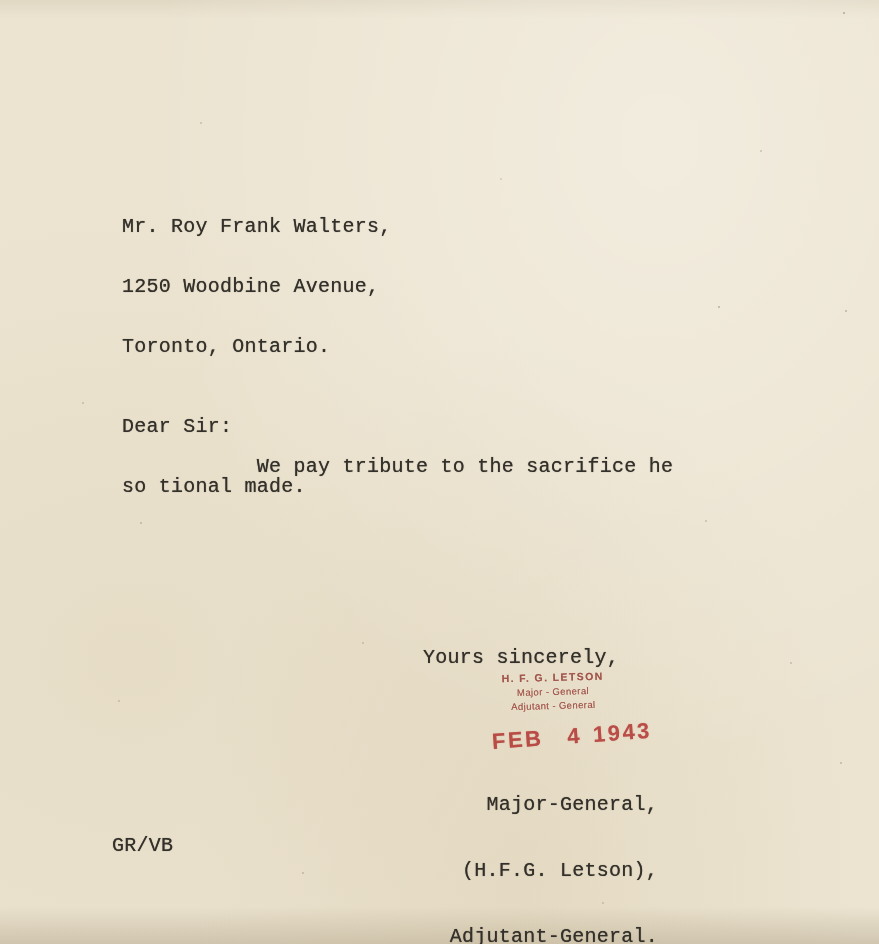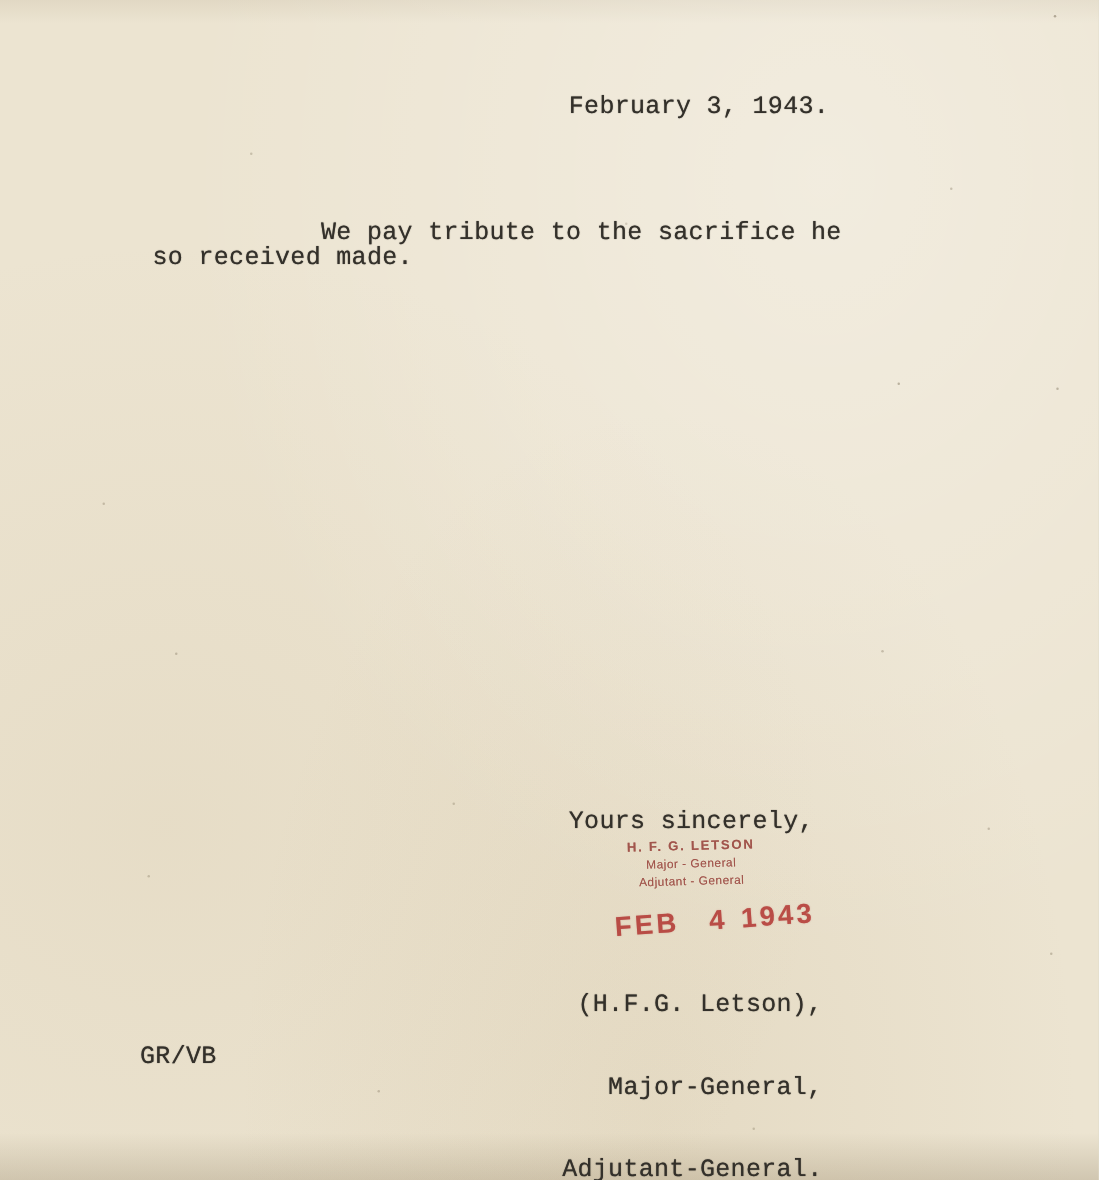--- a/index.html
+++ b/index.html
@@ -22,21 +22,21 @@
     font-size: 20px;
     line-height: 20px;
     letter-spacing: 0.25px;
     white-space: pre-wrap;
     text-shadow: 0 0 0.8px rgba(48,44,37,0.8);
   }
   .letter-date { position: absolute; left: 455px; top: 76px; }
   .col { position: absolute; left: 122px; top: 177px; width: 640px; }
   .block { margin: 0; }
   .block + .block { margin-top: 20px; }
-  .closing { position: absolute; left: 423px; top: 648px; margin-left: 32px; }
+  .closing { position: absolute; left: 423px; top: 648px; }
   .sig-stamp {
     position: absolute; left: 494px; top: 671px; width: 118px;
     text-align: center;
     font-family: "Liberation Sans", sans-serif;
     color: var(--stamp_maroon, #9c4a42);
     transform: rotate(-1.5deg);
     opacity: 0.92;
     text-shadow: 0 0 0.5px rgba(156,74,66,0.6);
   }
   .sig-stamp .name  { font-size: 10.5px; font-weight: bold; letter-spacing: 1.4px; }
@@ -80,41 +80,46 @@
       302px 872px 0 0 rgba(105,92,68,0.30),
       602px 902px 0 0 rgba(105,92,68,0.28),
       500px 178px 0 0 rgba(105,92,68,0.22);
   }
 </style>
 </head>
 <body>
 
 <div class="page">
 
-  <div class="typed letter-date">February 3, 1943.</div>
 
   <div class="col">
+    <div class="typed block">
+      <div>Mr. Roy Frank Walters,</div>
+      <div>1250 Woodbine Avenue,</div>
+      <div>Toronto, Ontario.</div>
+    </div>
+    <div class="typed block">Dear Sir:</div>
     <div class="typed block">           We pay tribute to the sacrifice he
-so received made.</div>
+so tional made.</div>
   </div>
 
   <div class="typed closing">Yours sincerely,</div>
 
   <div class="sig-stamp">
     <div class="name">H. F. G. LETSON</div>
     <div class="rank">Major - General</div>
     <div class="title">Adjutant - General</div>
   </div>
 
   <div class="date-stamp">
     <span class="month">FEB</span><span class="day">4</span><span class="year">1943</span>
   </div>
 
   <div class="typed typed-sig">
+    <div>Major-General,</div>
     <div>(H.F.G. Letson),</div>
-    <div>Major-General,</div>
     <div>Adjutant-General.</div>
   </div>
 
   <div class="typed reference">GR/VB</div>
 
   <div class="specks"></div>
 </div>
 
 </body></html>

